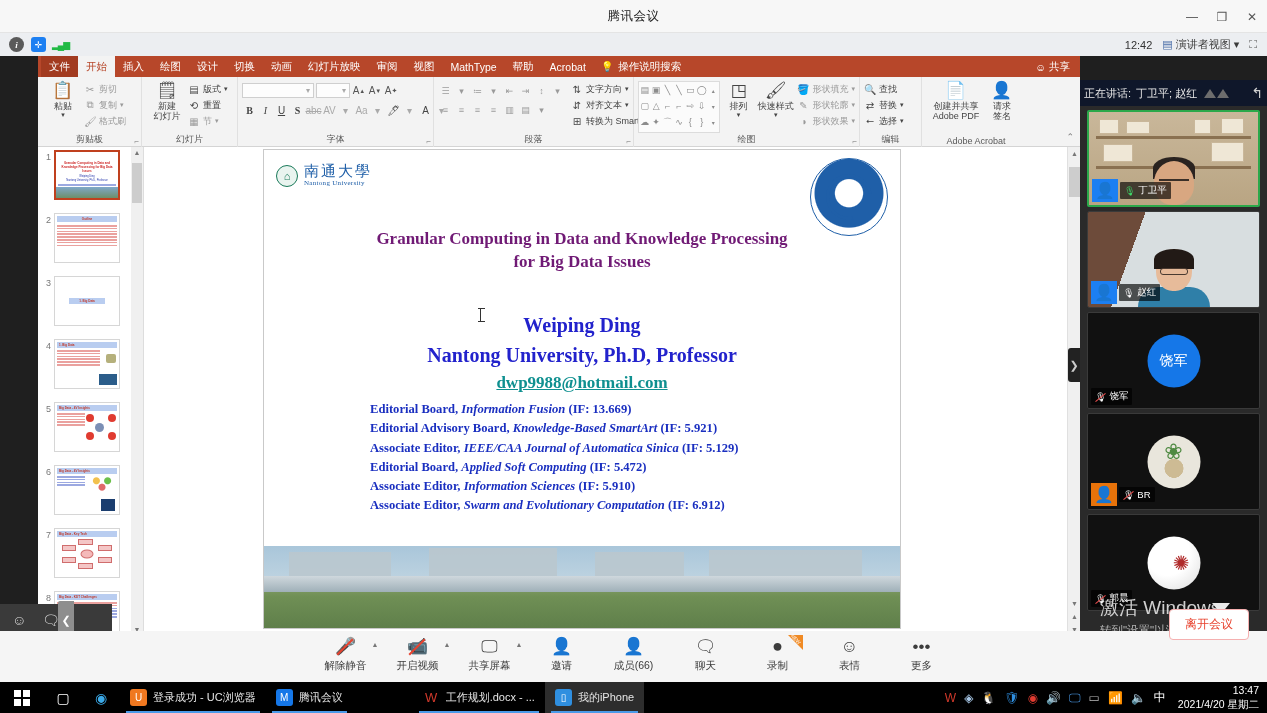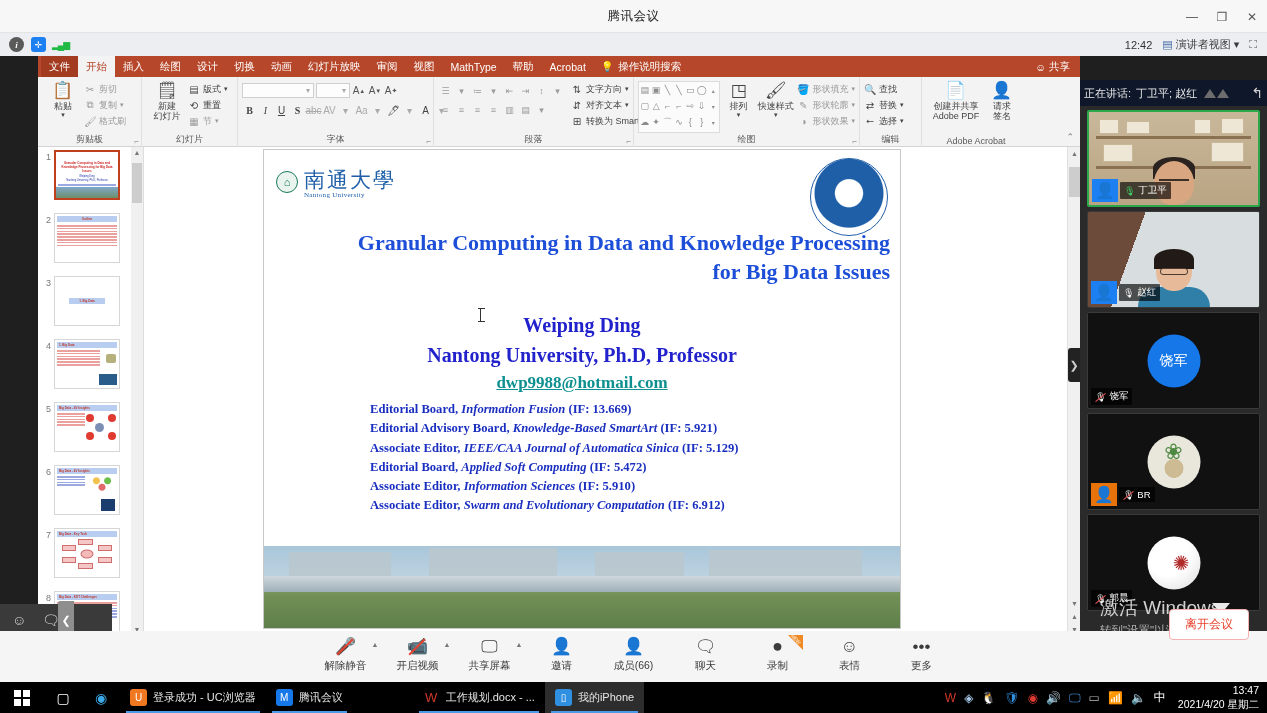--- a/index.html
+++ b/index.html
@@ -154,37 +154,37 @@
   .slide {
     position: absolute; left: 119px; top: 2px; width: 638px; height: 480px;
     background: #fff; border: 1px solid #c9c9c9; overflow: hidden;
   }
   .logo-left { position: absolute; left: 12px; top: 14px; display: flex; align-items: center; gap: 6px; }
   .logo-circ {
     width: 22px; height: 22px; border-radius: 50%; border: 1.5px solid #1a7a5a;
     background: #e9f4ef; display: flex; align-items: center; justify-content: center;
     font-size: 11px; color: #1a7a5a;
   }
-  .logo-cn { font-family: "Liberation Serif", serif; font-size: 21px; color: #1f5fa8; letter-spacing: 2px; line-height: 1; margin-top: 6px; }
+  .logo-cn { font-family: "Liberation Serif", serif; font-size: 15px; color: #1f5fa8; letter-spacing: 2px; line-height: 1; }
   .logo-en { font-family: "Liberation Serif", serif; font-size: 7px; color: #1f5fa8; letter-spacing: .3px; }
   .logo-right {
     position: absolute; right: 12px; top: 8px; width: 78px; height: 78px;
     border-radius: 50%; border: 1.5px solid #1f5fa8;
     background: radial-gradient(circle at 50% 45%, #ffffff 24%, #1f5fa8 26%, #1f5fa8 60%, #ffffff 62%);
     display: flex; align-items: center; justify-content: center;
     overflow: hidden;
   }
   .logo-right::after {
     content: ""; position: absolute; width: 40px; height: 40px; border-radius: 50%;
     border: 3px solid #1f5fa8; border-right-color: transparent; transform: rotate(35deg);
   }
   .slide-title {
-    position: absolute; left: 10px; right: 10px; top: 78px; text-align: right;
-    font-family: "Liberation Serif", serif; font-weight: bold; font-size: 22px;
-    color: #1d4ed8; line-height: 1.33;
+    position: absolute; left: 10px; right: 10px; top: 78px; text-align: center;
+    font-family: "Liberation Serif", serif; font-weight: bold; font-size: 17px;
+    color: #701a75; line-height: 1.33;
   }
   .slide-author {
     position: absolute; left: 10px; right: 10px; top: 160px; text-align: center;
     font-family: "Liberation Serif", serif; font-weight: bold; color: #2222cc;
   }
   .author-name { font-size: 20px; line-height: 1.5; }
   .author-aff { font-size: 20px; line-height: 1.5; }
   .author-mail { font-size: 17px; color: #0f9090; text-decoration: underline; line-height: 1.5; }
   .slide-roles {
     position: absolute; left: 0; right: 0; top: 250px;

